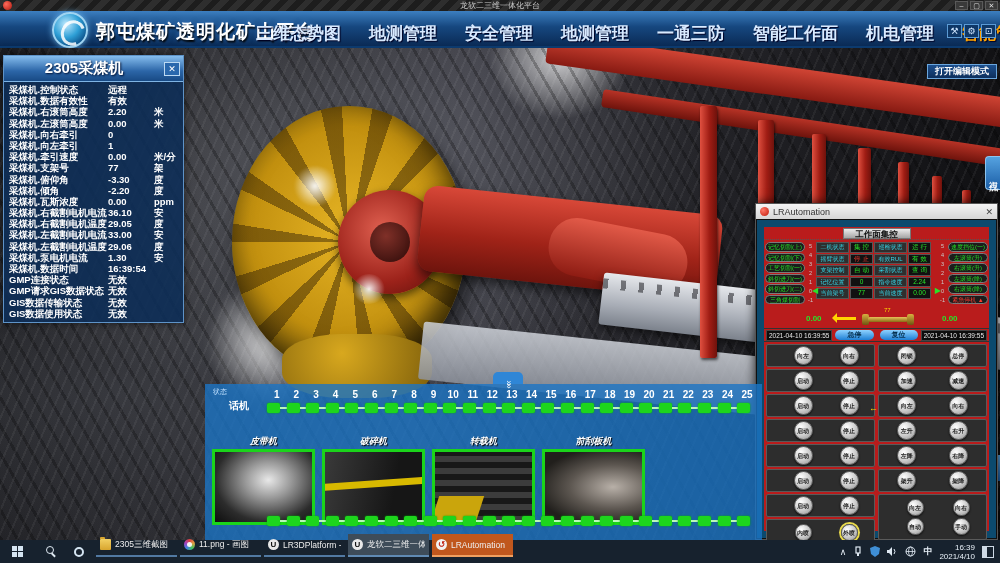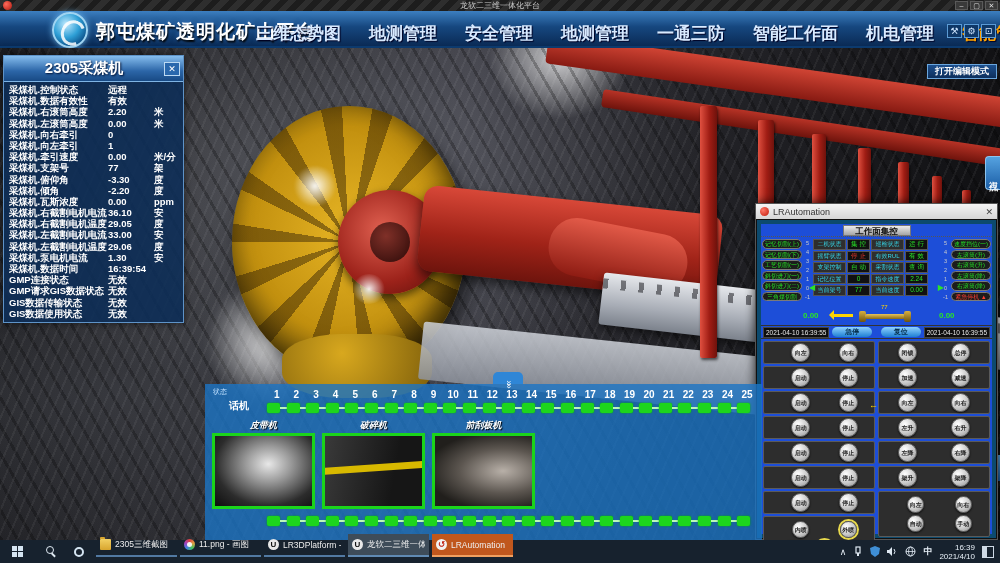--- a/index.html
+++ b/index.html
@@ -102,21 +102,21 @@
   .mrow .mv{width:46px;color:#fff;font-size:9.5px;font-weight:bold;}
   .mrow .mu{flex:1;color:#fff;font-size:9.5px;font-weight:bold;}
 
   
   #lra{position:absolute;left:755px;top:203px;width:243px;height:337px;background:#101010;
     border:1px solid #555;box-shadow:0 0 10px rgba(0,0,0,.8);}
   #lra .tbar{height:15px;background:linear-gradient(#f4f4f4,#d6d6d6);display:flex;align-items:center;padding:0 4px;gap:4px;}
   #lra .tbar .logo{width:9px;height:9px;border-radius:50%;background:radial-gradient(circle at 35% 35%,#ff7a6a,#c01808);}
   #lra .tbar .t{flex:1;font-size:9px;color:#333;}
   #lra .tbar .x{color:#444;font-size:9px;}
-  #lra .body{position:absolute;left:1px;top:16px;right:1px;bottom:1px;background:#1d4ed8;border:4px solid #0c4a6e;}
+  #lra .body{position:absolute;left:1px;top:16px;right:1px;bottom:1px;background:#b91c1c;border:7px solid #0c4a6e;}
   #lra .tabrow{height:13px;border-bottom:1px dotted #555;display:flex;justify-content:center;align-items:center;}
   #lra .tab{min-width:68px;padding:0 6px;height:11px;background:linear-gradient(#ececec,#a5a5a5);
     border:1px solid #777;font-size:8.5px;font-weight:bold;color:#111;text-align:center;line-height:10px;}
   #console{display:flex;height:66px;padding:2px 1px;gap:1px;position:relative;}
   #lbtns,#rbtns{width:40px;display:flex;flex-direction:column;gap:1px;}
   .greenbtn,.redbtn{height:9.5px;background:#1c1c1c;border:1px solid #7a7a7a;border-radius:5px;
     color:#22e122;font-size:6px;line-height:8px;text-align:center;white-space:nowrap;overflow:hidden;}
   .redbtn{color:#ff3b30;}
   .rul{width:9px;display:flex;flex-direction:column;justify-content:space-between;align-items:center;padding:1px 0;}
   .rul span{color:#ccc;font-size:5.5px;line-height:6px;}
@@ -163,21 +163,21 @@
     color:#fff;text-align:center;}
   #collapse span{display:inline-block;transform:rotate(90deg);font-size:9px;line-height:11px;letter-spacing:-2px;}
   #statuslbl{position:absolute;left:8px;top:3px;color:#bfe0ff;font-size:7px;}
   #rowlbl{position:absolute;left:24px;top:15px;color:#fff;font-size:10px;font-weight:bold;}
   #nums{position:absolute;left:62px;top:5px;display:flex;}
   #nums div{width:19.6px;text-align:center;color:#fff;font-size:10px;font-weight:bold;}
   .sqrow{position:absolute;left:62px;display:flex;align-items:center;}
   .sqrow .sq{width:13px;height:10px;background:#1dd51d;border-radius:2px;box-shadow:0 0 2px #0a0;}
   .sqrow .cn{width:6.6px;height:2px;background:#b9f7b9;}
   #sq1{top:19px;} #sq2{top:132px;}
-  #cams{position:absolute;left:7px;top:35px;display:flex;gap:7px;}
+  #cams{position:absolute;left:7px;top:51px;display:flex;gap:7px;}
   .camwrap{width:103px;}
   .camlabel{color:#fff;font-size:9px;font-style:italic;font-weight:bold;text-align:center;height:14px;
     text-shadow:1px 1px 1px #000;}
   .thumb{width:103px;height:76px;border:3px solid #1bd41b;background:#222;}
   .t0{background:radial-gradient(ellipse at 55% 40%,#e8e8e8,#9a9a9a 30%,#2c2c2c 70%,#0d0d0d);}
   .t1{background:linear-gradient(100deg,#3a3a3a,#161616 70%),#222;position:relative;overflow:hidden;}
   .t1:after{content:"";position:absolute;left:-5px;top:28px;width:120px;height:7px;background:#d8b900;transform:rotate(-4deg);}
   .t2{background:repeating-linear-gradient(0deg,#3c3c3c 0 6px,#181818 6px 12px),#222;position:relative;overflow:hidden;}
   .t2:after{content:"";position:absolute;left:0;bottom:0;width:45px;height:26px;background:#caa50c;transform:skewX(-18deg);}
   .t3{background:radial-gradient(ellipse at 70% 50%,#b8b0a8,#5c5650 45%,#211f1c 80%);}
@@ -795,20 +795,24 @@
     <div id="cams">
         <div class="camwrap">
           <div class="camlabel">皮带机</div>
           <div class="thumb t0"></div>
         </div>
         <div class="camwrap">
           <div class="camlabel">破碎机</div>
           <div class="thumb t1"></div>
         </div>
         <div class="camwrap">
+          <div class="camlabel">转载机</div>
+          <div class="thumb t2"></div>
+        </div>
+        <div class="camwrap">
           <div class="camlabel">前刮板机</div>
           <div class="thumb t3"></div>
         </div>
       </div>
     <div class="sqrow" id="sq2">
         <i class="sq"></i>
         <i class="cn"></i>
         <i class="sq"></i>
         <i class="cn"></i>
         <i class="sq"></i>

